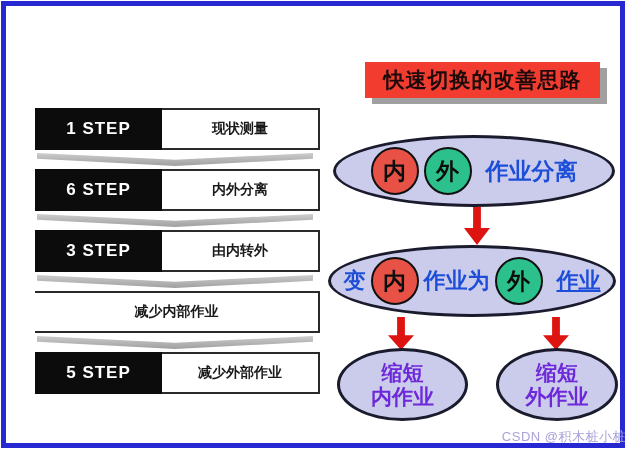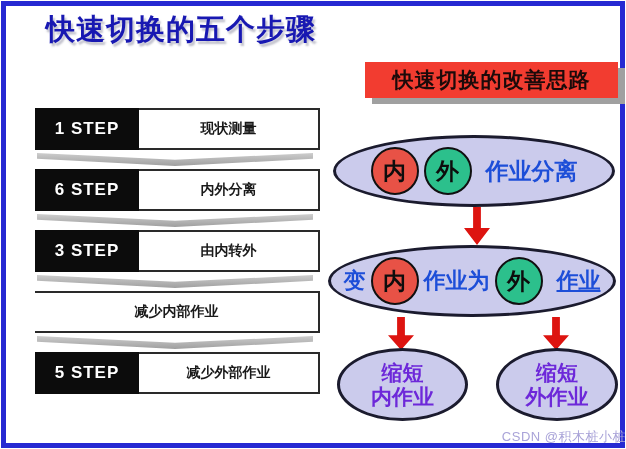--- a/index.html
+++ b/index.html
@@ -10,36 +10,36 @@
   .frame{position:absolute;inset:1px;border:5px solid #2629d2;pointer-events:none;}
   .title{
     position:absolute;left:46px;top:10px;margin:0;
     font-size:29px;font-weight:bold;color:#1818b2;letter-spacing:1px;
     text-shadow:2px 3px 2px rgba(120,120,145,.45);
   }
   
   .steps{position:absolute;left:35px;top:108px;width:285px;display:flex;flex-direction:column;}
   .step-row{display:flex;height:42px;}
   .step-num{
-    width:104px;background:#0c0c0c;color:#ffffff;font-weight:bold;font-size:17px;
+    width:127px;background:#0c0c0c;color:#ffffff;font-weight:bold;font-size:17px;
     display:flex;align-items:center;justify-content:center;letter-spacing:1px;
   }
   .step-text{
     flex:1;background:#ffffff;border:2px solid #2a2a2a;border-left:none;
     color:#1a1a1a;font-weight:bold;font-size:14px;
     display:flex;align-items:center;justify-content:center;
   }
   .chev{
     height:13px;margin:3px 0 3px 2px;width:276px;
     background:linear-gradient(#cdcdcd,#9f9f9f);
     clip-path:polygon(0 0,50% 52%,100% 0,100% 45%,50% 100%,0 45%);
   }
   
   .red-header{
-    position:absolute;left:365px;top:62px;width:253px;height:36px;
+    position:absolute;left:365px;top:62px;width:235px;height:36px;
     background:#f23c30;color:#1c0a0a;font-weight:bold;font-size:21px;
     display:flex;align-items:center;justify-content:center;
     box-shadow:7px 6px 0 #a0a0a0;letter-spacing:1px;
   }
   .ellipse{
     position:absolute;background:#cbcbec;border:3px solid #1b1b2e;border-radius:50%;
     display:flex;align-items:center;justify-content:center;box-sizing:border-box;
   }
   .e1{left:333px;top:135px;width:282px;height:72px;}
   .e2{left:328px;top:245px;width:288px;height:72px;gap:5px;}
@@ -70,21 +70,20 @@
   .watermark{
     position:absolute;right:0;top:428px;color:#a9a3d8;font-size:13px;letter-spacing:.5px;
   }
 </style>
 </head>
 <body>
 
 <div class="canvas">
   <div class="frame"></div>
 
-  <h1 class="title">快速切换的五个步骤</h1>
 
   <div class="steps">
     <div class="step-row">
       <div class="step-num">1 STEP</div>
       <div class="step-text">现状测量</div>
     </div>
     <div class="chev"></div>
     <div class="step-row">
       <div class="step-num">6 STEP</div>
       <div class="step-text">内外分离</div>

